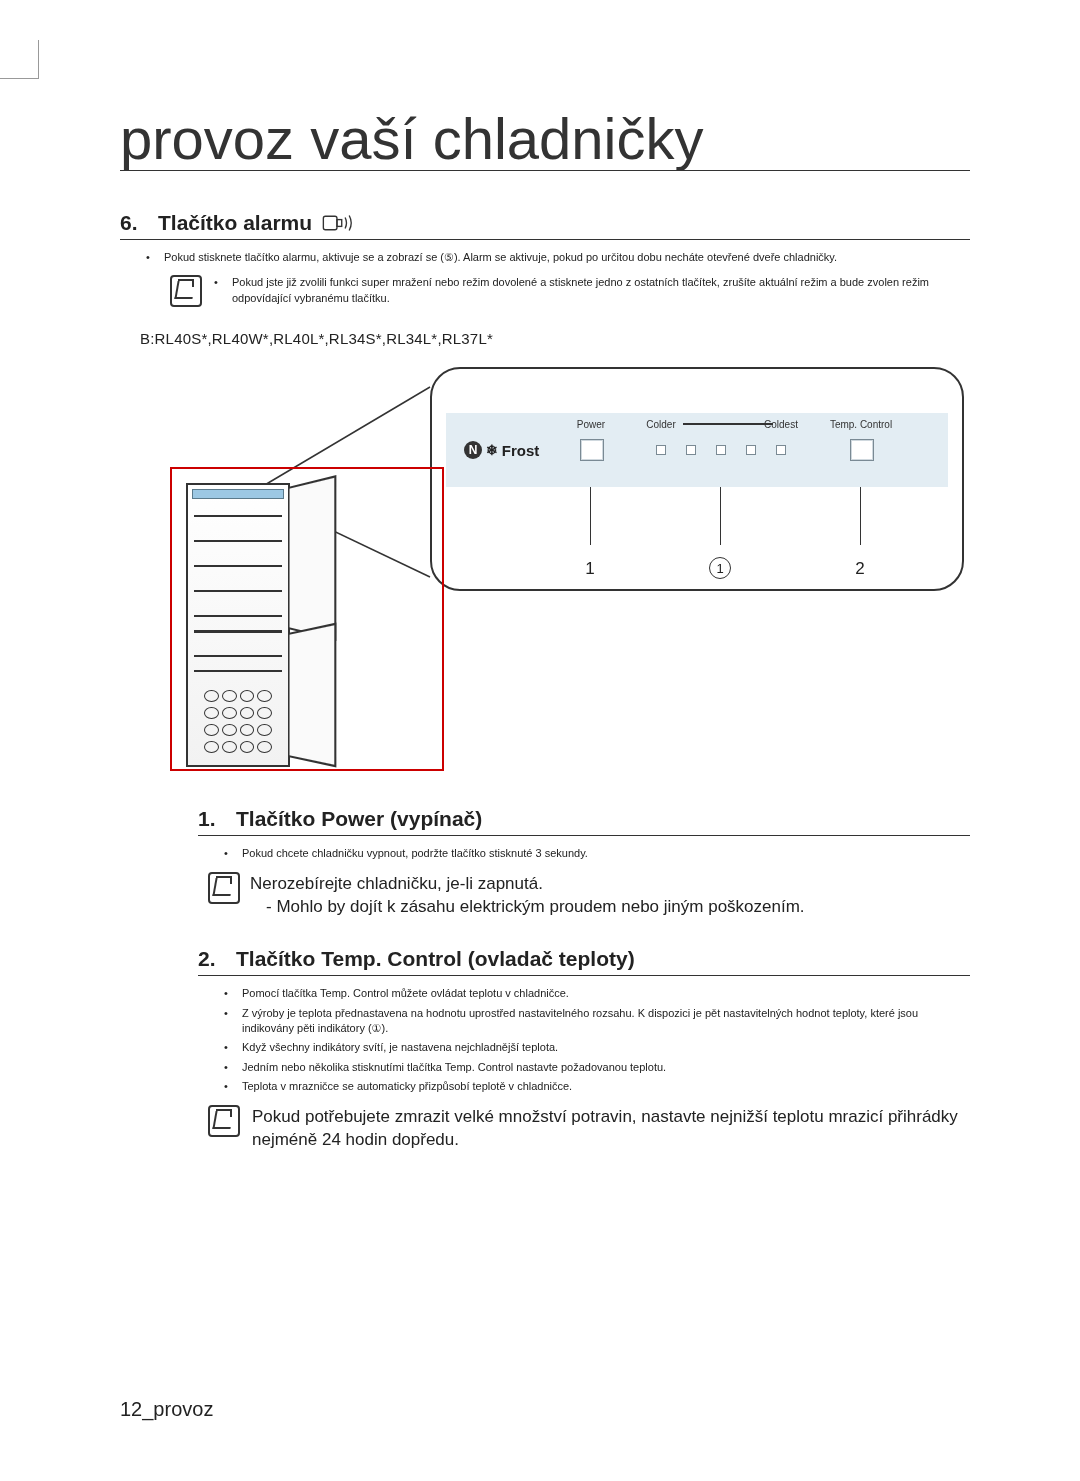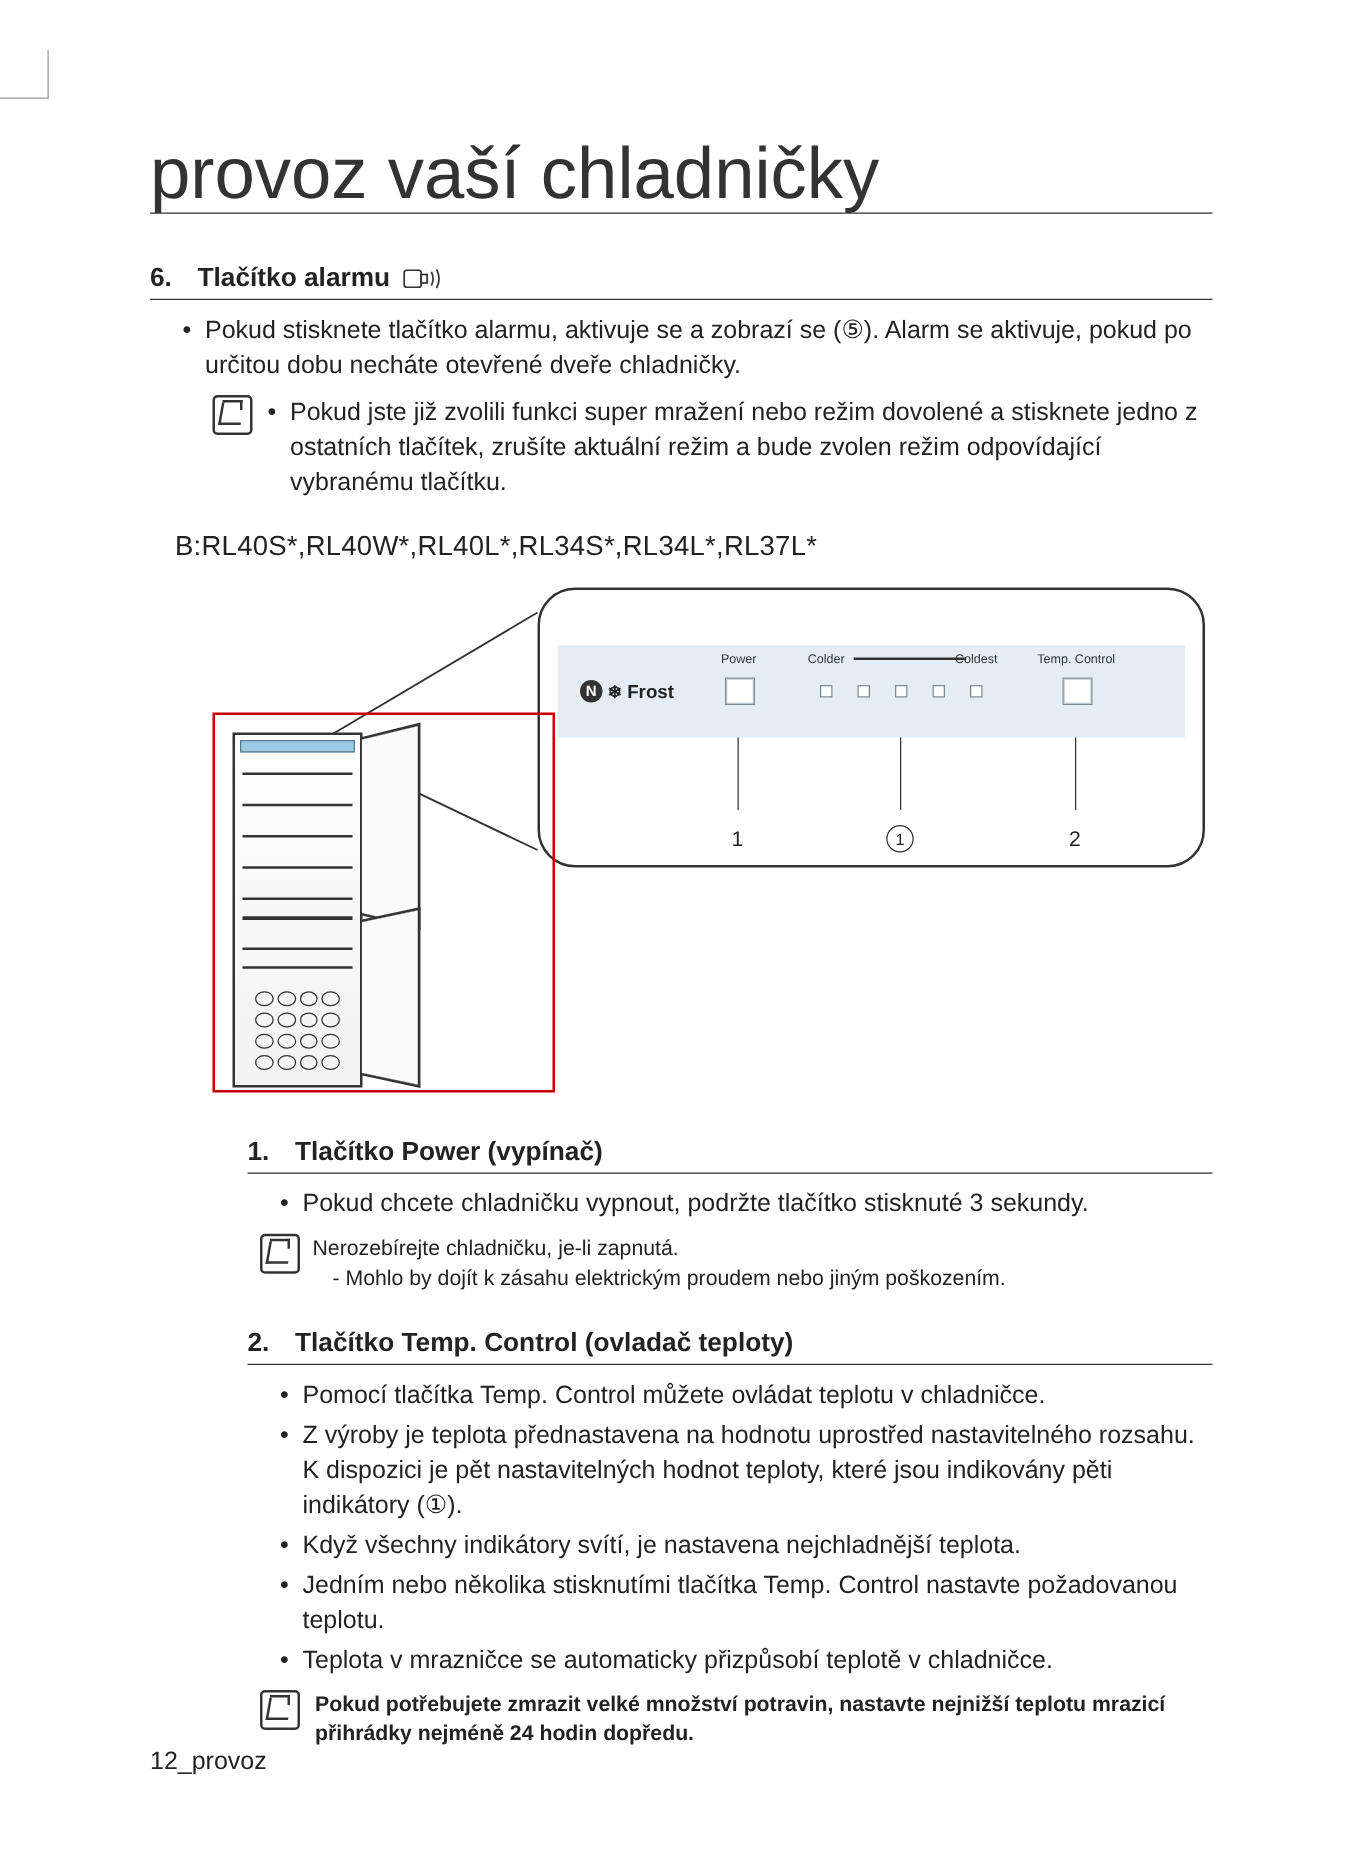--- a/index.html
+++ b/index.html
@@ -46,21 +46,21 @@
     padding-bottom: 4px;
     margin-bottom: 10px;
   }
   .section-h .snum {
     min-width: 28px;
   }
   ul.bul {
     list-style: none;
     margin: 0 0 10px 0;
     padding: 0 0 0 44px;
-    font-size: 20px;
+    font-size: 11px;
     line-height: 1.4;
   }
   ul.bul > li {
     position: relative;
     margin-bottom: 4px;
   }
   ul.bul > li::before {
     content: "•";
     position: absolute;
     left: -18px;
@@ -102,21 +102,21 @@
   .note-text {
     font-size: 17px;
     line-height: 1.4;
     flex: 1 1 auto;
   }
   .note-text ul.bul {
     padding-left: 18px;
     margin: 0;
   }
   .model-line {
-    font-size: 22px;
+    font-size: 15px;
     margin: 20px 0 20px 20px;
     letter-spacing: 0.2px;
   }
   .diagram-wrap {
     position: relative;
     height: 400px;
     margin-bottom: 40px;
   }
   
   .panel-callout {
@@ -455,20 +455,20 @@
       <span class="snum">2.</span>
       <span>Tlačítko Temp. Control (ovladač teploty)</span>
     </div>
     <ul class="bul">
       <li>Pomocí tlačítka Temp. Control můžete ovládat teplotu v chladničce.</li>
       <li>Z výroby je teplota přednastavena na hodnotu uprostřed nastavitelného rozsahu. K dispozici je pět nastavitelných hodnot teploty, které jsou indikovány pěti indikátory (①).</li>
       <li>Když všechny indikátory svítí, je nastavena nejchladnější teplota.</li>
       <li>Jedním nebo několika stisknutími tlačítka Temp. Control nastavte požadovanou teplotu.</li>
       <li>Teplota v mrazničce se automaticky přizpůsobí teplotě v chladničce.</li>
     </ul>
-    <div class="note-row" style="margin-left:10px;font-weight:bold;">
+    <div class="note-row" style="margin-left:10px;">
       <div class="note-icon"></div>
       <div class="note-text">Pokud potřebujete zmrazit velké množství potravin, nastavte nejnižší teplotu mrazicí přihrádky nejméně 24 hodin dopředu.</div>
     </div>
   </div>
 
   <div class="footer">12_provoz</div>
 </div>
 
 </body></html>

